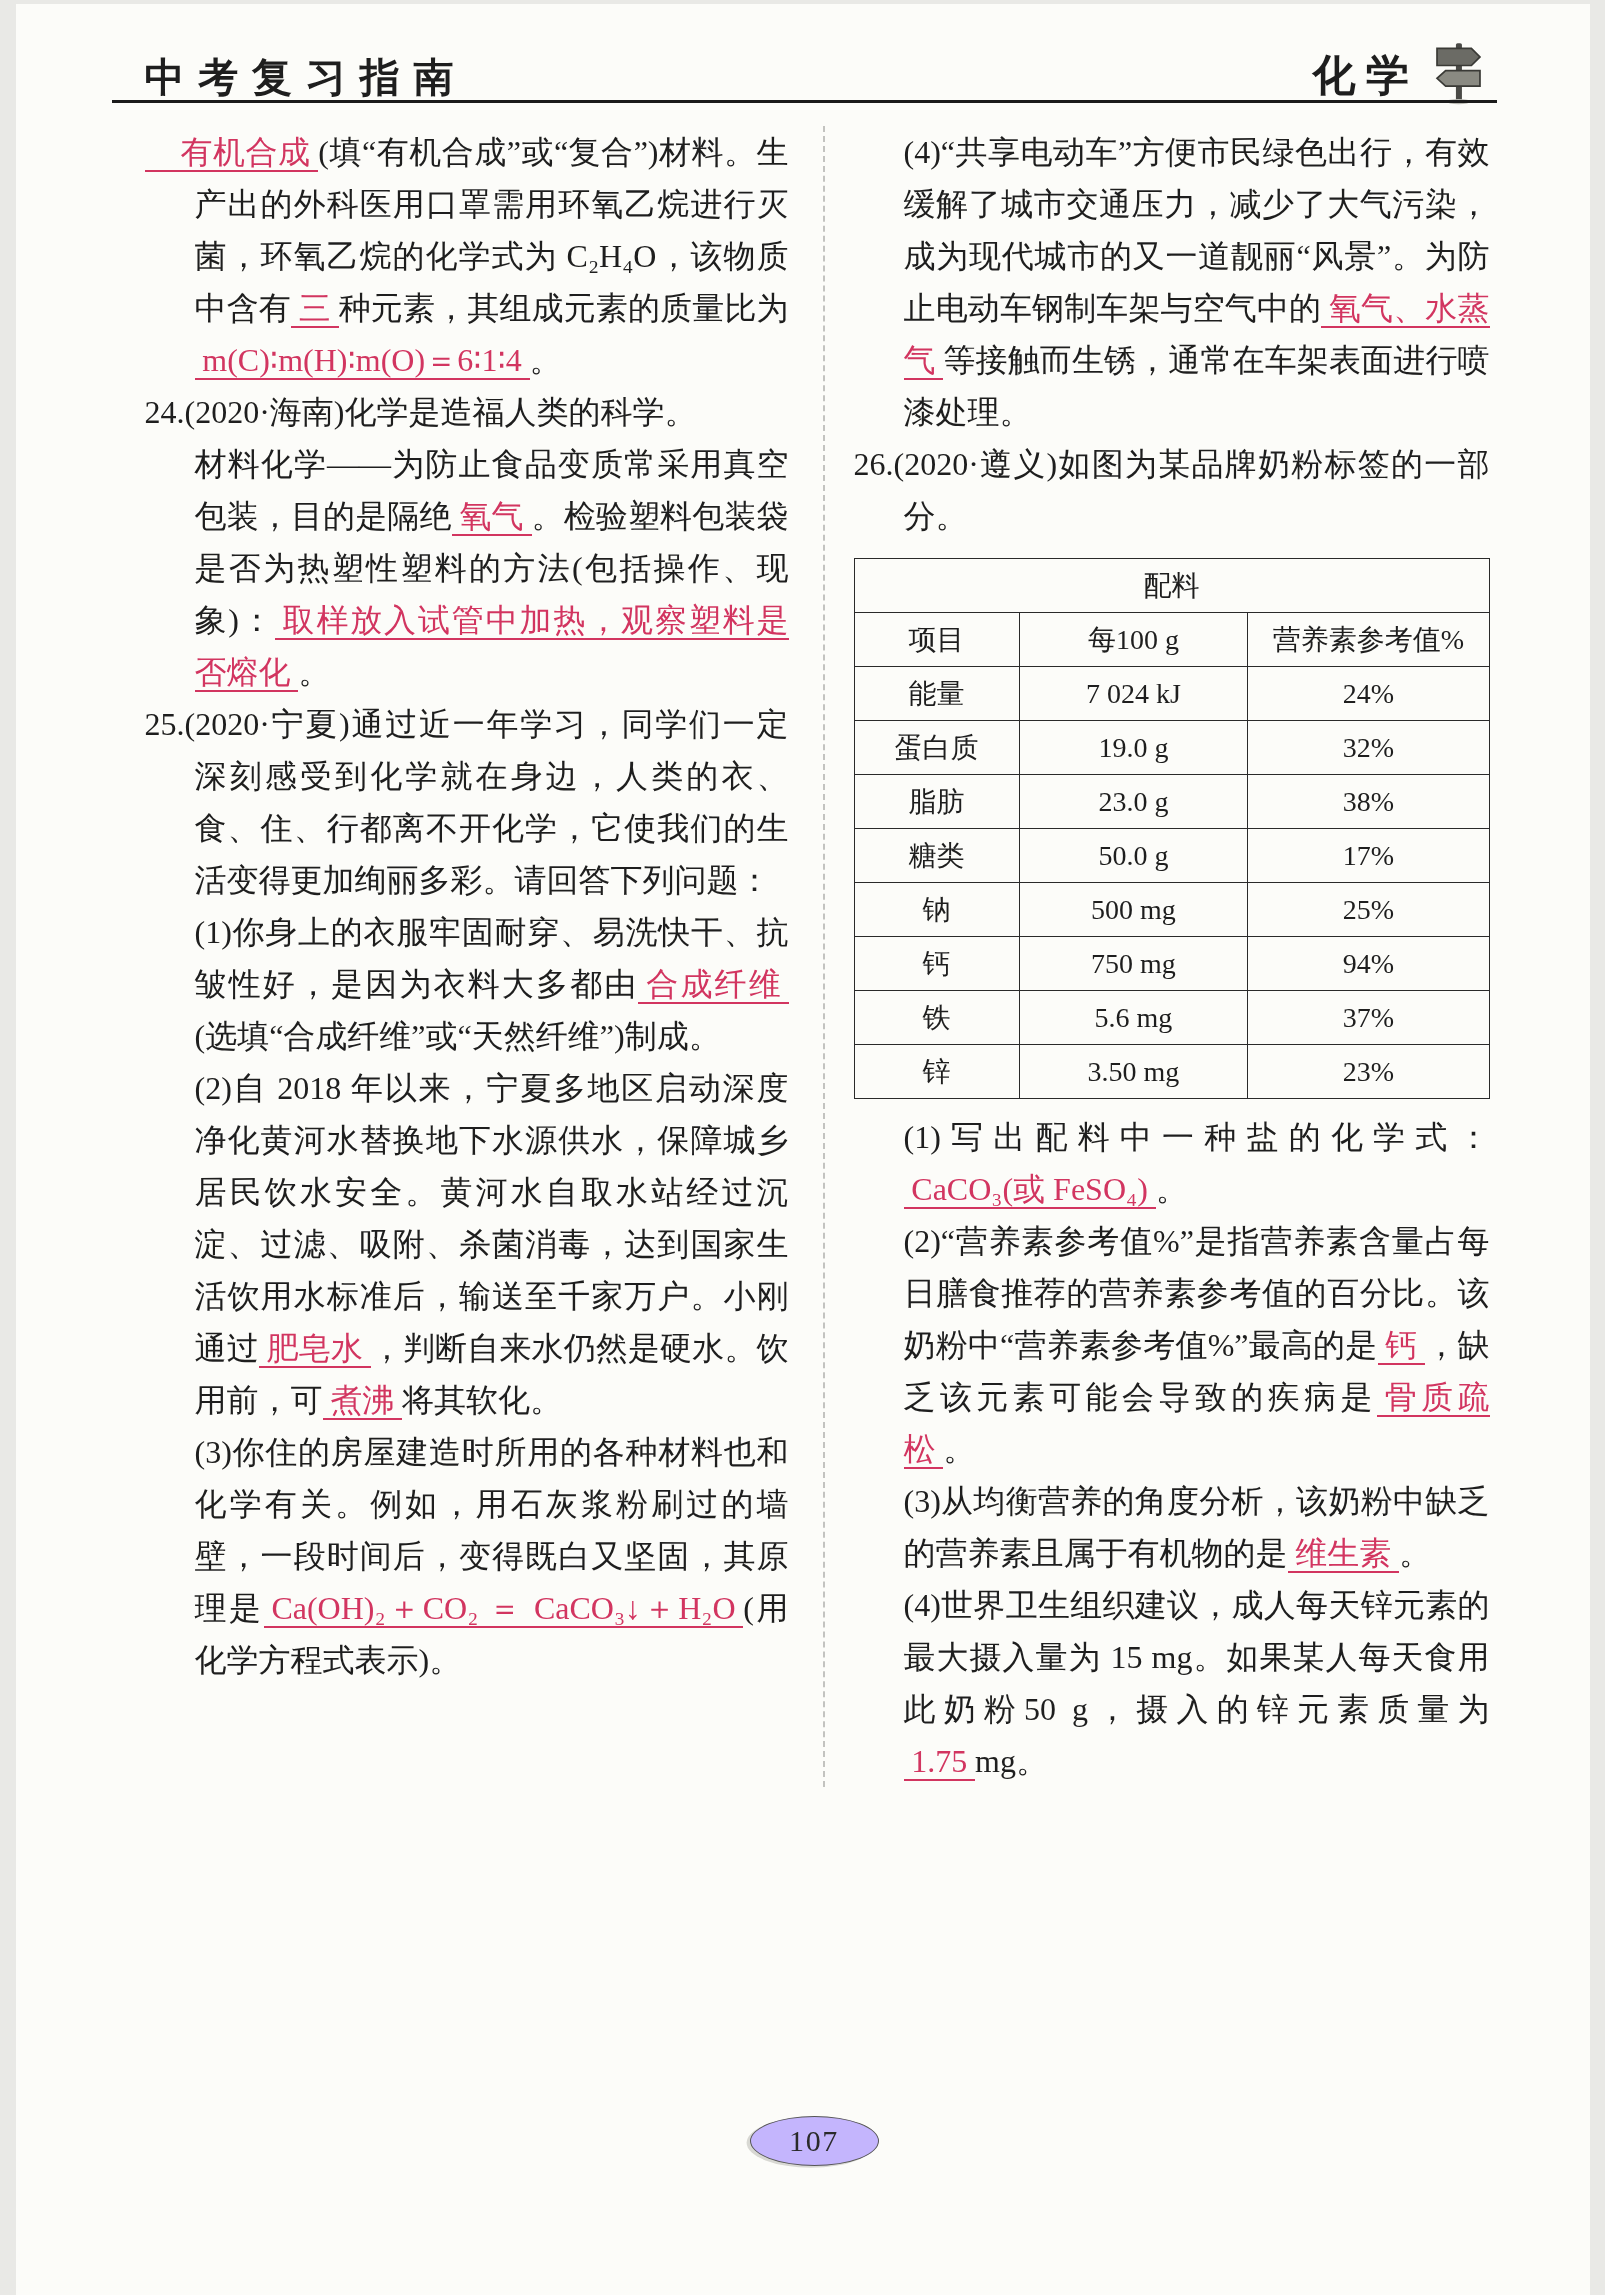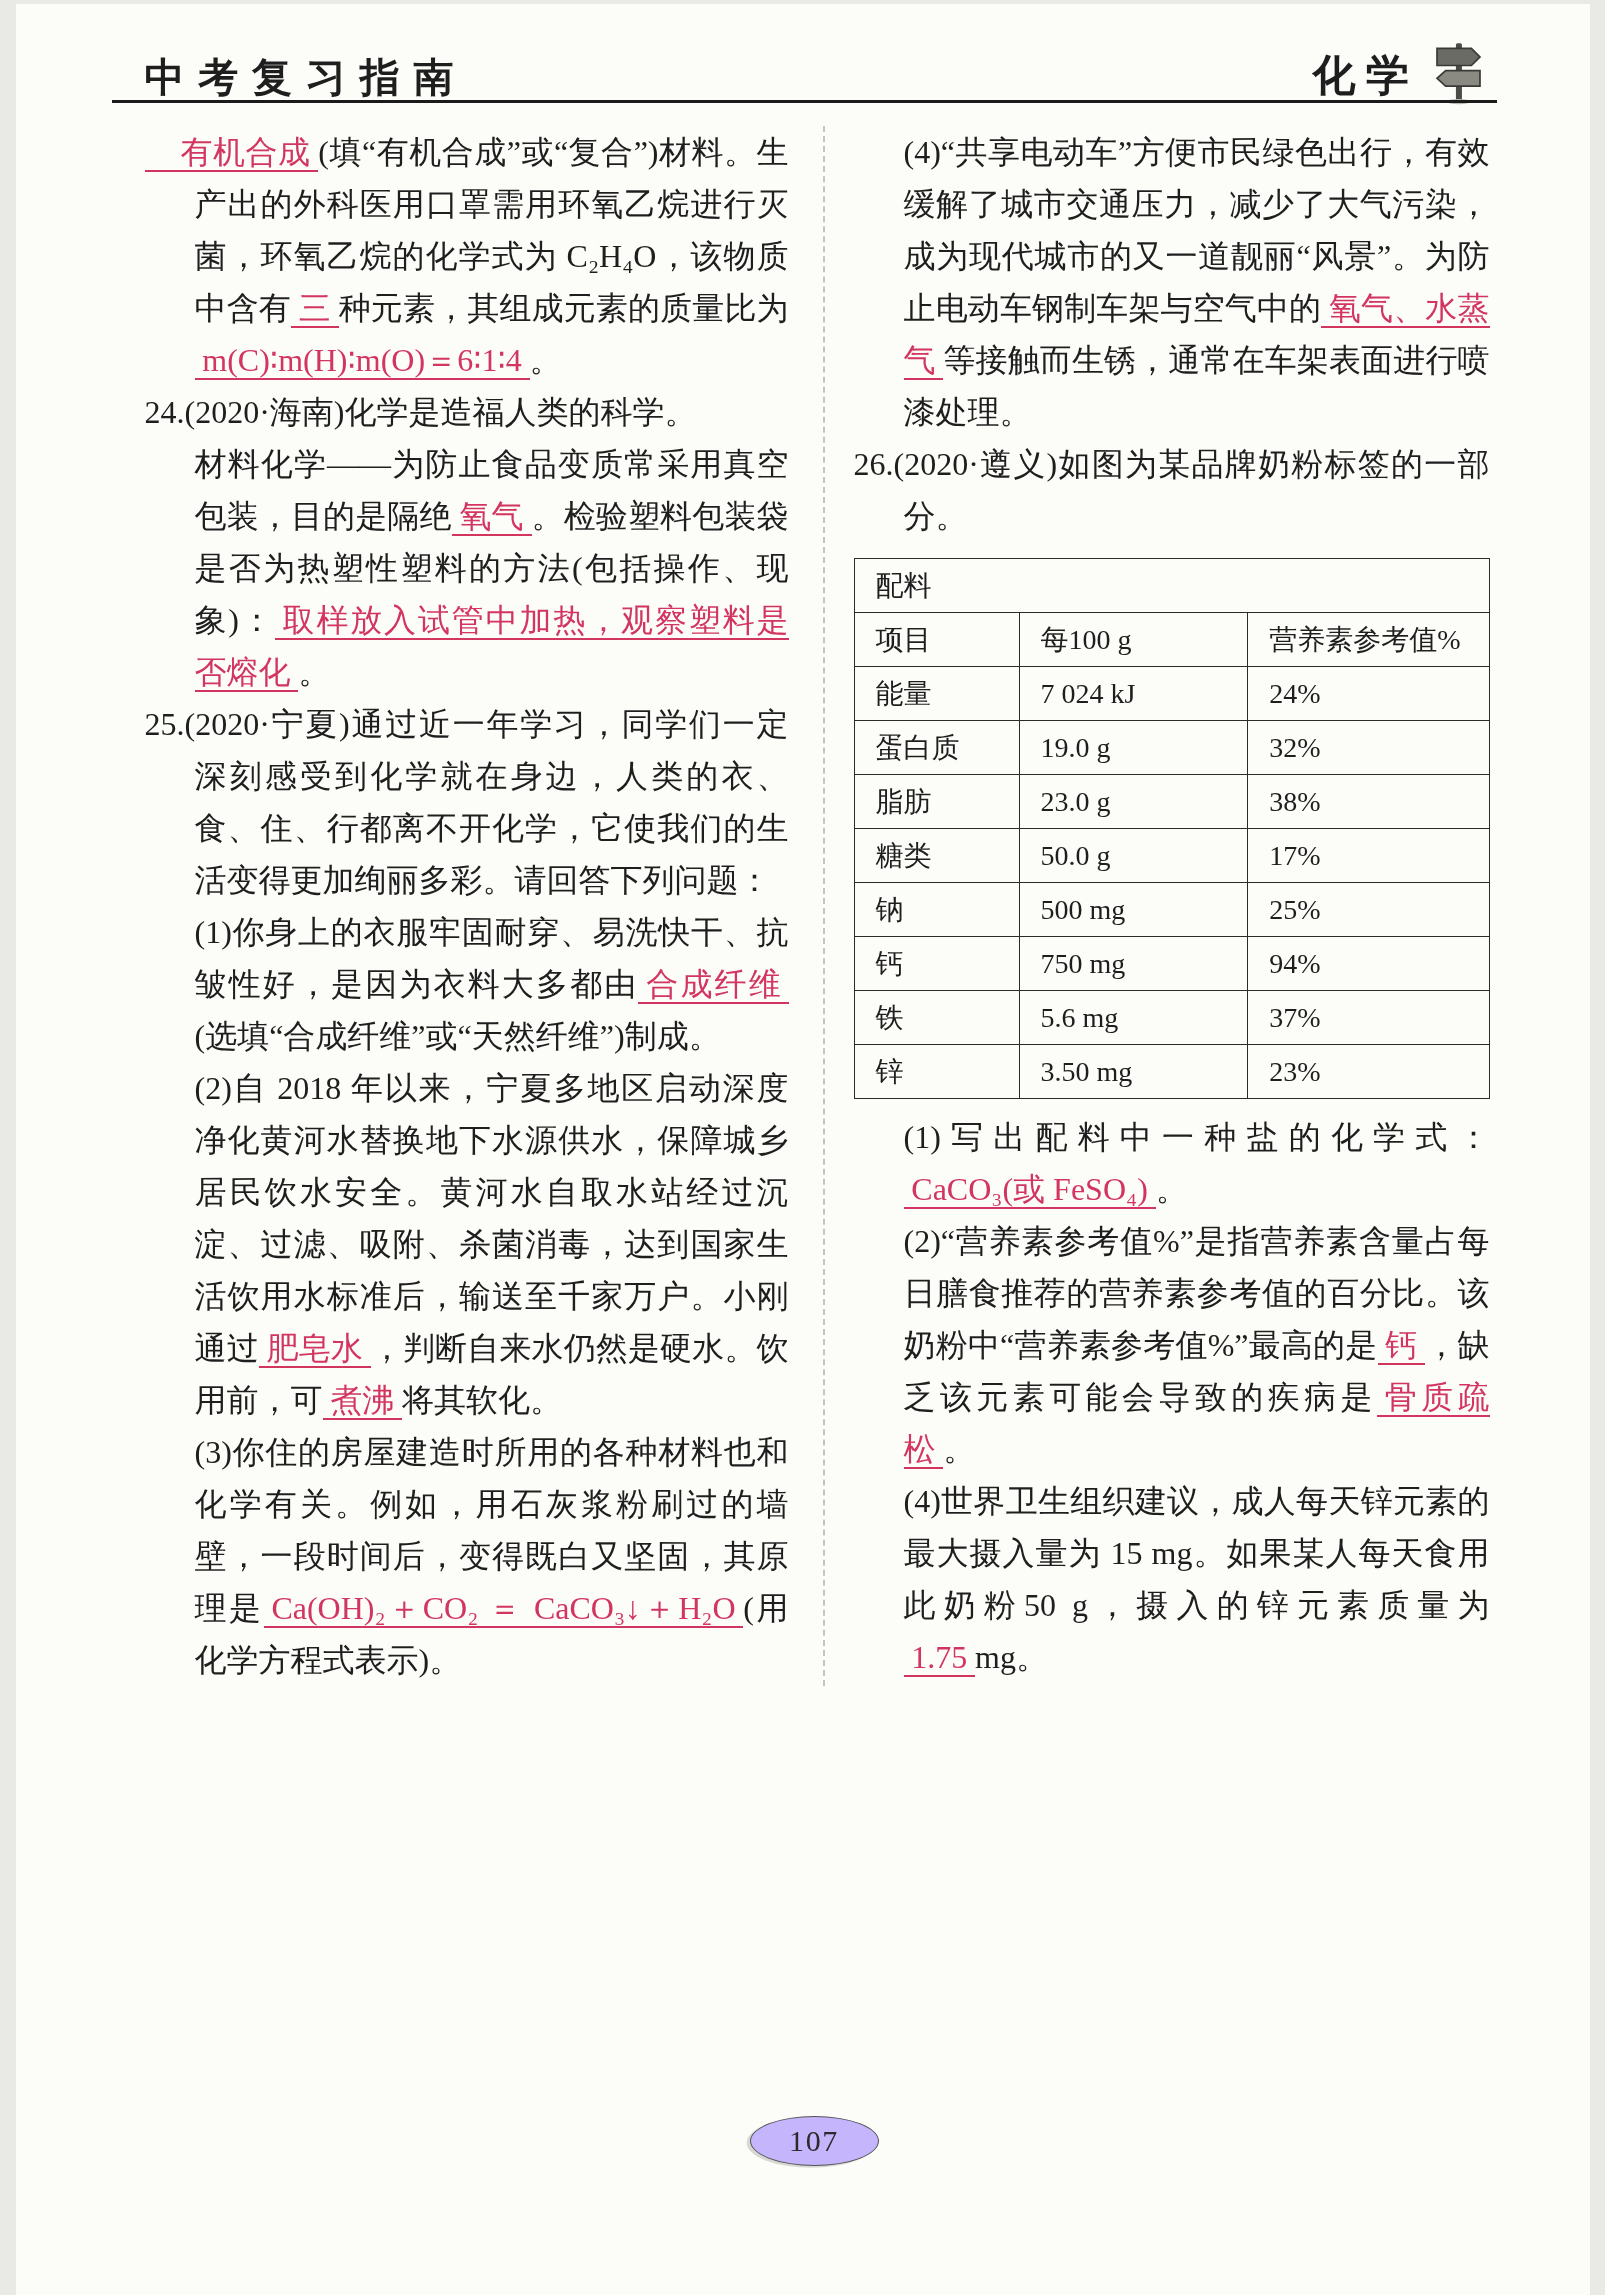--- a/index.html
+++ b/index.html
@@ -58,21 +58,21 @@
   .ans.ital { }
   
   .ntable {
     width:100%; border-collapse:collapse;
     margin:15.5px 0 12px 0;
     font-size:28px; line-height:41px;
     color:#1e1e1e;
   }
   .ntable td {
     border:1.7px solid #2a2a2a;
-    text-align:left;
+    text-align:center;
     padding:6px 21px;
     height:48px;
   }
   .ntable td.tt { font-weight:normal; }
   .ntable td.ing { text-align:left; padding:8.6px 13.8px; }
   
   .pagenum {
     position:absolute; top:2112px; left:734px;
     width:129px; height:50px;
     border:1.7px solid #555;
@@ -172,20 +172,21 @@
             </tr>
             <tr>
               <td>锌</td>
               <td>3.50 mg</td>
               <td>23%</td>
             </tr>
           </tbody>
         </table>
         <p class="para b"><span class="txt">(1)写出配料中一种盐的化学式：</span><span class="ans">CaCO₃(或 FeSO₄)</span><span class="txt">。</span></p>
         <p class="para b"><span class="txt">(2)“营养素参考值%”是指营养素含量占每日膳食推荐的营养素参考值的百分比。该奶粉中“营养素参考值%”最高的是</span><span class="ans">钙</span><span class="txt">，缺乏该元素可能会导致的疾病是</span><span class="ans">骨质疏松</span><span class="txt">。</span></p>
+        <p class="para b"><span class="txt">(3)从均衡营养的角度分析，该奶粉中缺乏的营养素且属于有机物的是</span><span class="ans">维生素</span><span class="txt">。</span></p>
         <p class="para b"><span class="txt">(4)世界卫生组织建议，成人每天锌元素的最大摄入量为 15 mg。如果某人每天食用此奶粉50 g，摄入的锌元素质量为</span><span class="ans">1.75</span><span class="txt">mg。</span></p>
       </div>
   </div>
 
   <div class="pagenum">
     <span>107</span>
   </div>
 
 </div>
 

